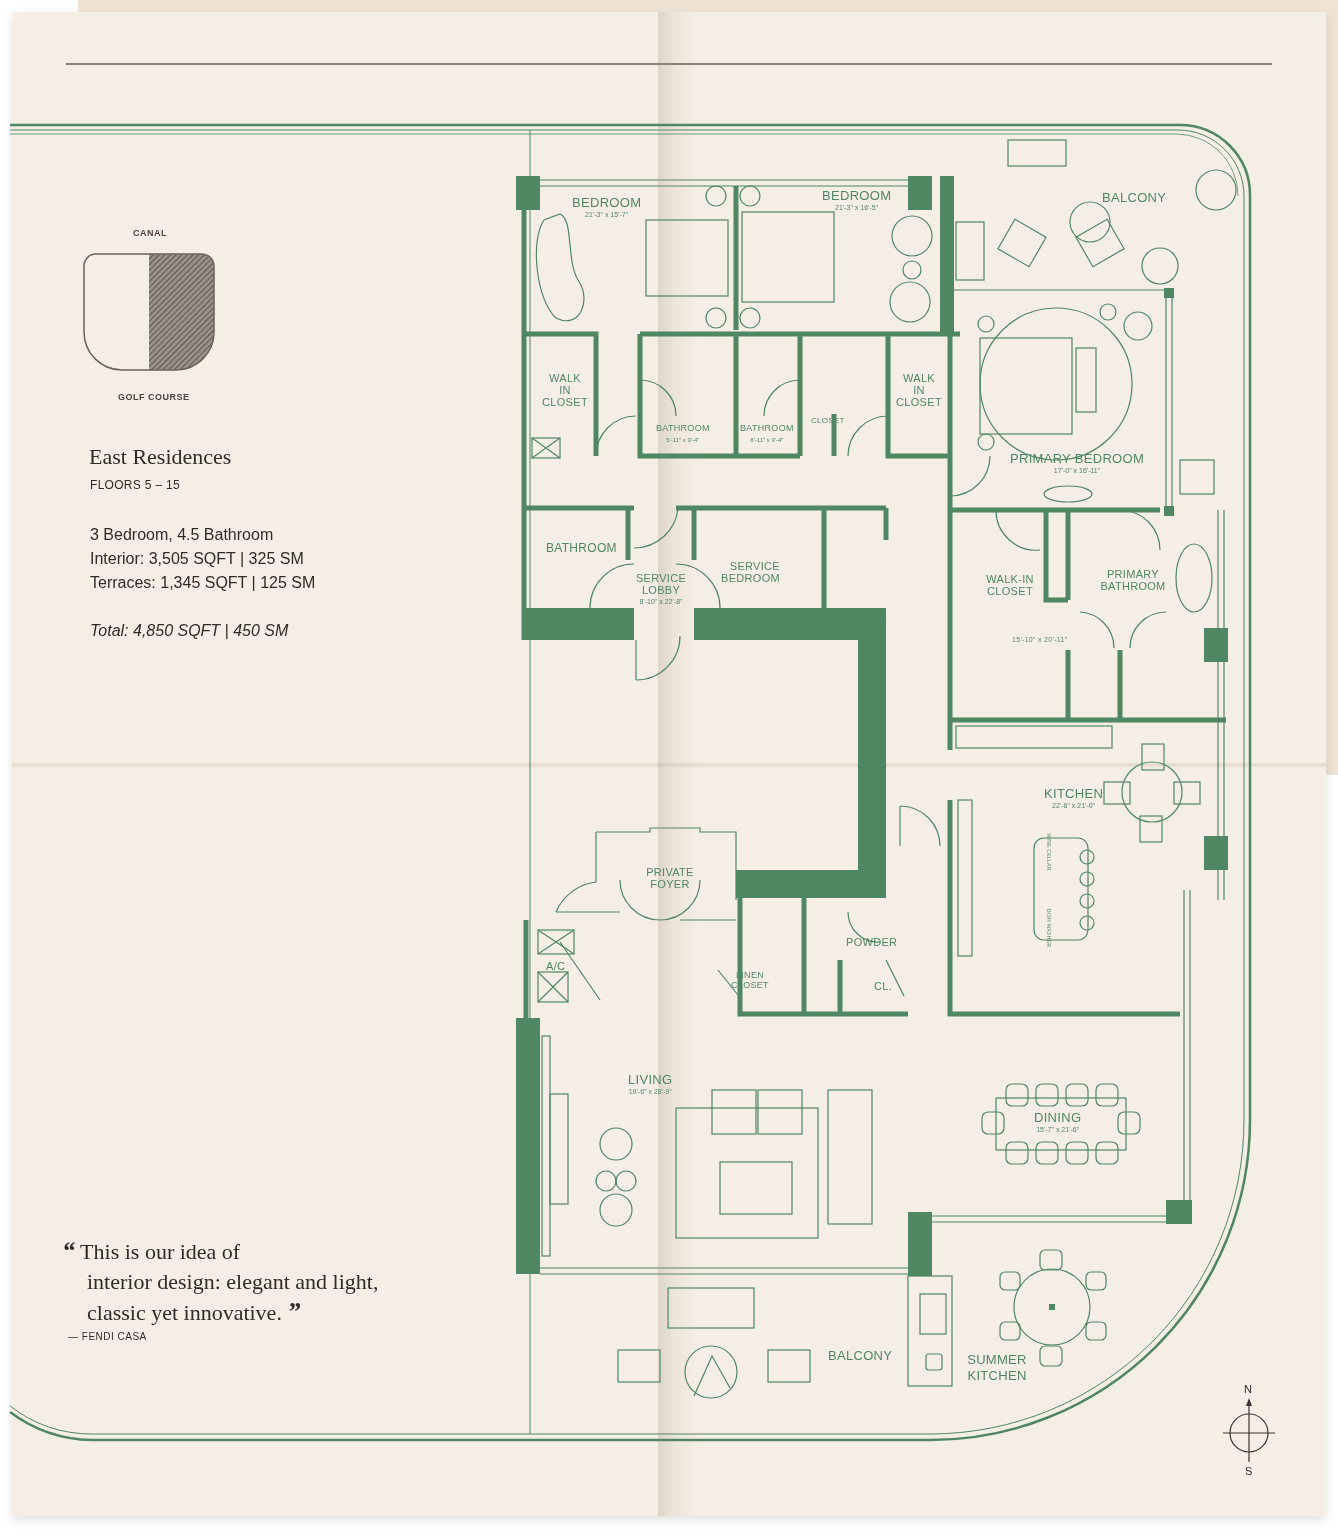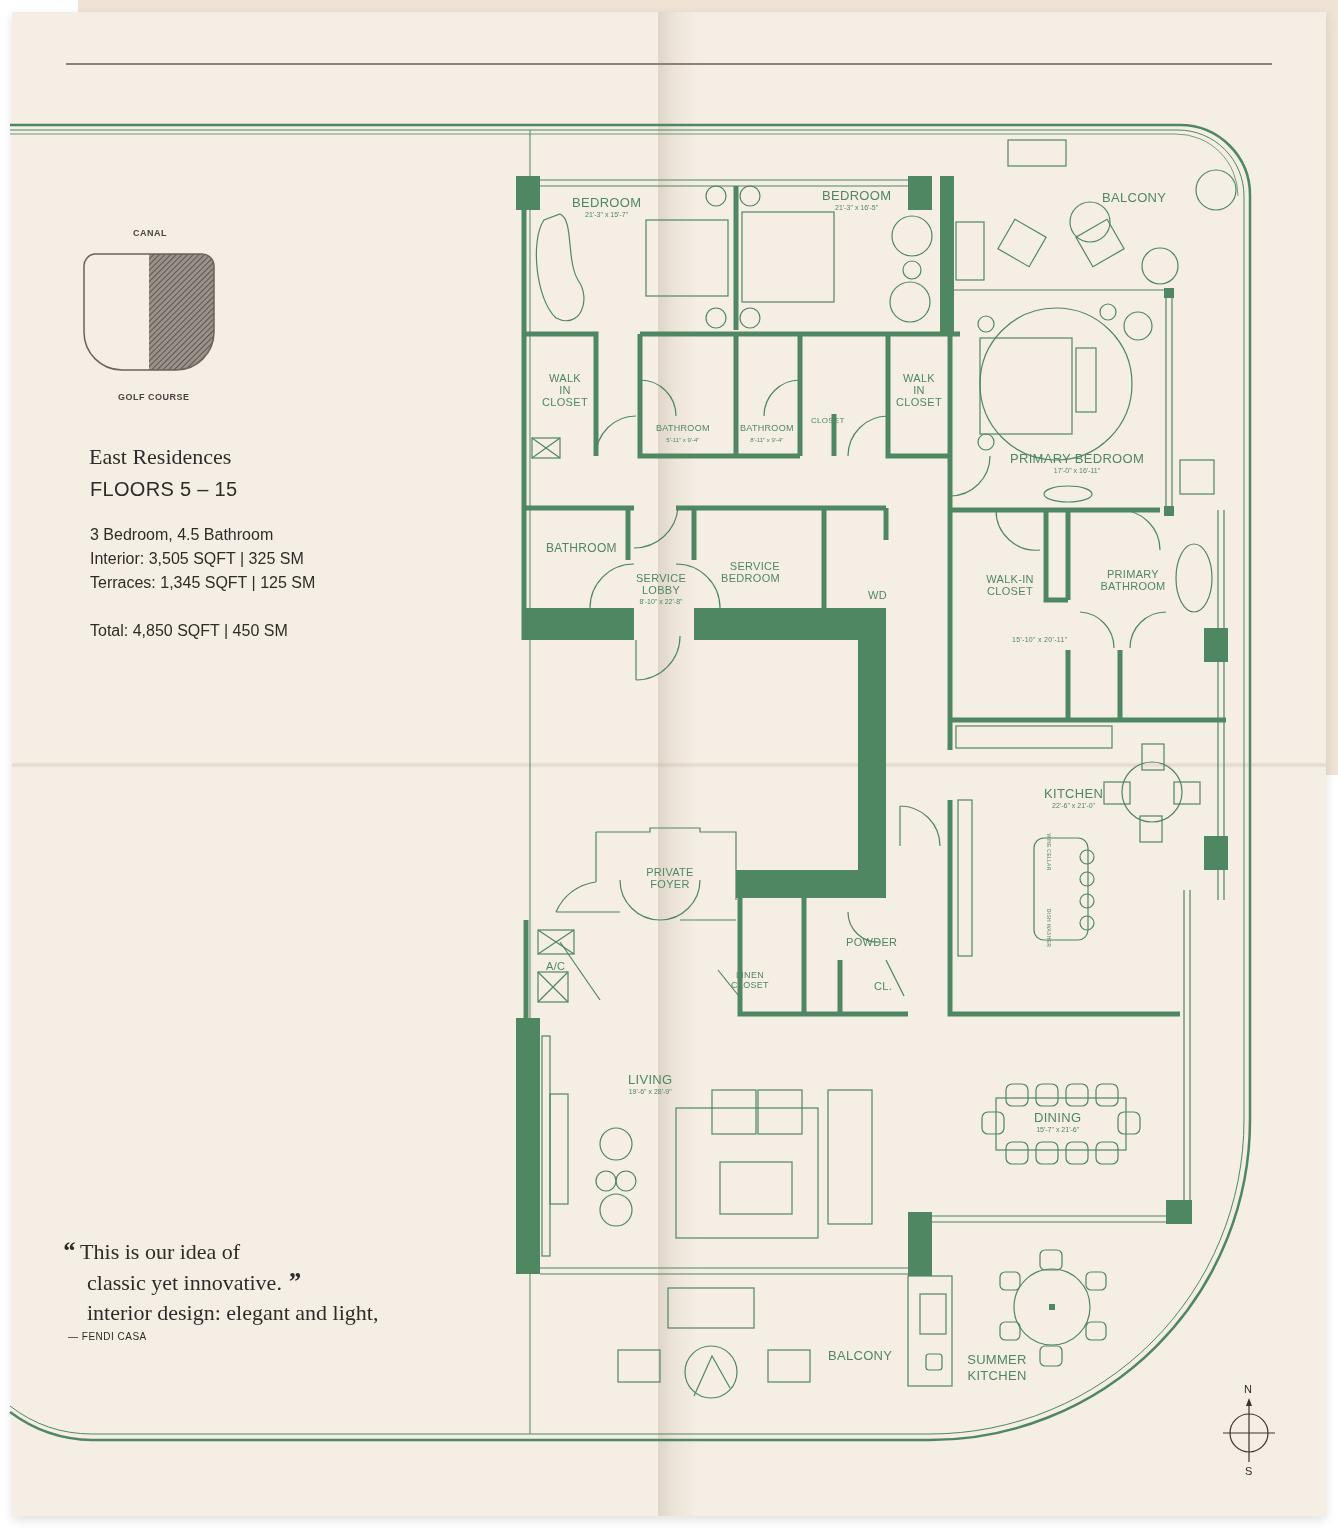--- a/index.html
+++ b/index.html
@@ -9,21 +9,21 @@
   .sheet { position:absolute; left:12px; top:12px; width:1314px; height:1504px; background:#f5eee4;
            box-shadow:0 4px 10px rgba(0,0,0,0.12); }
   .fold-v { position:absolute; left:658px; top:12px; width:40px; height:1504px;
             background:linear-gradient(90deg, rgba(180,165,150,0.35) 0%, rgba(200,185,170,0.18) 40%, rgba(245,238,228,0) 100%); }
   .fold-h { position:absolute; left:12px; top:762px; width:1314px; height:6px;
             background:linear-gradient(180deg, rgba(190,175,160,0.0), rgba(190,175,160,0.35), rgba(190,175,160,0.0)); }
   .top-rule { position:absolute; left:66px; top:63px; width:1206px; height:2px; background:#8c8078; }
 
   .legend-label { position:absolute; font-size:9px; font-weight:bold; color:#4a4440; letter-spacing:0.5px; }
   .title { position:absolute; left:89px; top:444px; font-family:"Liberation Serif", serif; font-size:22px; color:#2f2b28; }
-  .subtitle { position:absolute; left:90px; top:478px; font-size:20px; color:#2f2b28; letter-spacing:0.3px; }
+  .subtitle { position:absolute; left:90px; top:478px; font-size:12px; color:#2f2b28; letter-spacing:0.3px; }
   .spec { position:absolute; left:90px; font-size:16px; color:#2f2b28; }
 
   .quote-block { position:absolute; left:62px; top:1236px; width:400px; }
   .quote-mark { font-family:"Liberation Serif", serif; font-weight:bold; font-style:italic; font-size:26px; color:#2f2b28; }
   .quote-line { font-family:"Liberation Serif", serif; font-size:22px; color:#2f2b28; line-height:30px; }
   .quote-author { position:absolute; left:68px; top:1331px; font-size:10px; color:#2f2b28; letter-spacing:0.5px; }
 
   .plan { position:absolute; left:0; top:0; }
   .room-label { position:absolute; color:#4f8763; font-size:13px; text-align:center; line-height:12px; letter-spacing:0.3px; white-space:nowrap; }
   .room-dim { display:block; font-size:7px; color:#4f8763; letter-spacing:0; }
@@ -55,26 +55,26 @@
   <rect x="67" y="0" width="70" height="122" fill="url(#hatch)" clip-path="url(#keyclip)"></rect>
   <path d="M12,2 H120 A12,12 0 0 1 132,14 V80 A38,38 0 0 1 94,118 H40 A38,38 0 0 1 2,80 V14 A12,12 0 0 1 12,2 Z" fill="none" stroke="#6b625c" stroke-width="1.5"></path>
 </svg>
 <div class="legend-label" style="left:118px; top:392px;">GOLF COURSE</div>
 
 <div class="title">East Residences</div>
 <div class="subtitle">FLOORS 5 – 15</div>
 <div class="spec" style="top:526px;">3 Bedroom, 4.5 Bathroom</div>
 <div class="spec" style="top:550px;">Interior: 3,505 SQFT | 325 SM</div>
 <div class="spec" style="top:574px;">Terraces: 1,345 SQFT | 125 SM</div>
-<div class="spec" style="top:622px;">Total: 4,850 SQFT | 450 SM</div>
+<div class="spec" style="top:622px;font-style:italic;">Total: 4,850 SQFT | 450 SM</div>
 
 <div class="quote-block">
   <div class="quote-line"><span class="quote-mark">“</span> <span>This is our idea of</span></div>
+  <div class="quote-line" style="padding-left:25px;">interior design: elegant and light,</div>
   <div class="quote-line" style="padding-left:25px;"><span>classic yet innovative.</span> <span class="quote-mark">”</span></div>
-  <div class="quote-line" style="padding-left:25px;">interior design: elegant and light,</div>
 </div>
 <div class="quote-author">— FENDI CASA</div>
 
 <svg class="plan" width="1338" height="1536" viewBox="0 0 1338 1536">
   <g fill="none" stroke="#4f8763">
 
     <path d="M10,125 H1180 A70,70 0 0 1 1250,195 V1120 A320,320 0 0 1 930,1440 H92 A140,140 0 0 1 10,1412" stroke-width="2.5"></path>
     <path d="M10,130 H1178 A66,66 0 0 1 1244,196 V1120 A314,314 0 0 1 930,1434 H92 A134,134 0 0 1 10,1406" stroke-width="1"></path>
     <path d="M10,134 H1176 A62,62 0 0 1 1238,196" stroke-width="0.8"></path>
     <line x1="530" y1="130" x2="530" y2="1434" stroke-width="1"></line>
@@ -283,21 +283,21 @@
 <div class="room-label" style="left:1102px; top:192px;">BALCONY</div>
 <div class="room-label small-label" style="left:542px; top:372px; width:46px; white-space:normal;">WALK IN CLOSET</div>
 <div class="room-label small-label" style="left:896px; top:372px; width:46px; white-space:normal;">WALK IN CLOSET</div>
 <div class="room-label" style="left:656px; top:422px; font-size:9px;"><span>BATHROOM</span><span class="room-dim" style="font-size:6px;">5'-11" x 9'-4"</span></div>
 <div class="room-label" style="left:740px; top:422px; font-size:9px;"><span>BATHROOM</span><span class="room-dim" style="font-size:6px;">8'-11" x 9'-4"</span></div>
 <div class="room-label" style="left:811px; top:415px; font-size:8px;">CLOSET</div>
 <div class="room-label" style="left:1010px; top:453px;"><span>PRIMARY BEDROOM</span><span class="room-dim">17'-0" x 16'-11"</span></div>
 <div class="room-label small-label" style="left:546px; top:542px; font-size:12px;">BATHROOM</div>
 <div class="room-label small-label" style="left:632px; top:572px; width:58px; white-space:normal;text-align:center;"><span>SERVICE LOBBY</span><span class="room-dim">8'-10" x 22'-8"</span></div>
 <div class="room-label small-label" style="left:718px; top:560px; width:62px; white-space:normal;text-align:right;">SERVICE BEDROOM</div>
-<div class="room-label small-label" style="left:842px; top:589px;margin-left:26px;">WD</div>
+<div class="room-label small-label" style="left:842px; top:611px;margin-left:26px;">WD</div>
 <div class="room-label small-label" style="left:982px; top:573px; width:56px; white-space:normal; height:24px; overflow:hidden;">WALK-IN CLOSET</div>
 <div class="room-label" style="left:1012px; top:634px; font-size:7px;">15'-10" x 20'-11"</div>
 <div class="room-label small-label" style="left:1098px; top:568px; width:70px; white-space:normal;">PRIMARY BATHROOM</div>
 <div class="room-label" style="left:1028px; top:788px;margin-left:16px;"><span>KITCHEN</span><span class="room-dim">22'-6" x 21'-0"</span></div>
 <div class="room-label" style="left:1030px; top:846px; font-size:5px; transform:rotate(90deg);">WINE CELLAR</div>
 <div class="room-label" style="left:1030px; top:922px; font-size:5px; transform:rotate(90deg);">DISH WASHER</div>
 <div class="room-label small-label" style="left:642px; top:866px; width:56px; white-space:normal;">PRIVATE FOYER</div>
 <div class="room-label small-label" style="left:546px; top:960px;">A/C</div>
 <div class="room-label" style="left:728px; top:970px; width:44px; white-space:normal; font-size:9px; line-height:10px;">LINEN CLOSET</div>
 <div class="room-label small-label" style="left:806px; top:936px;margin-left:40px;">POWDER</div>

